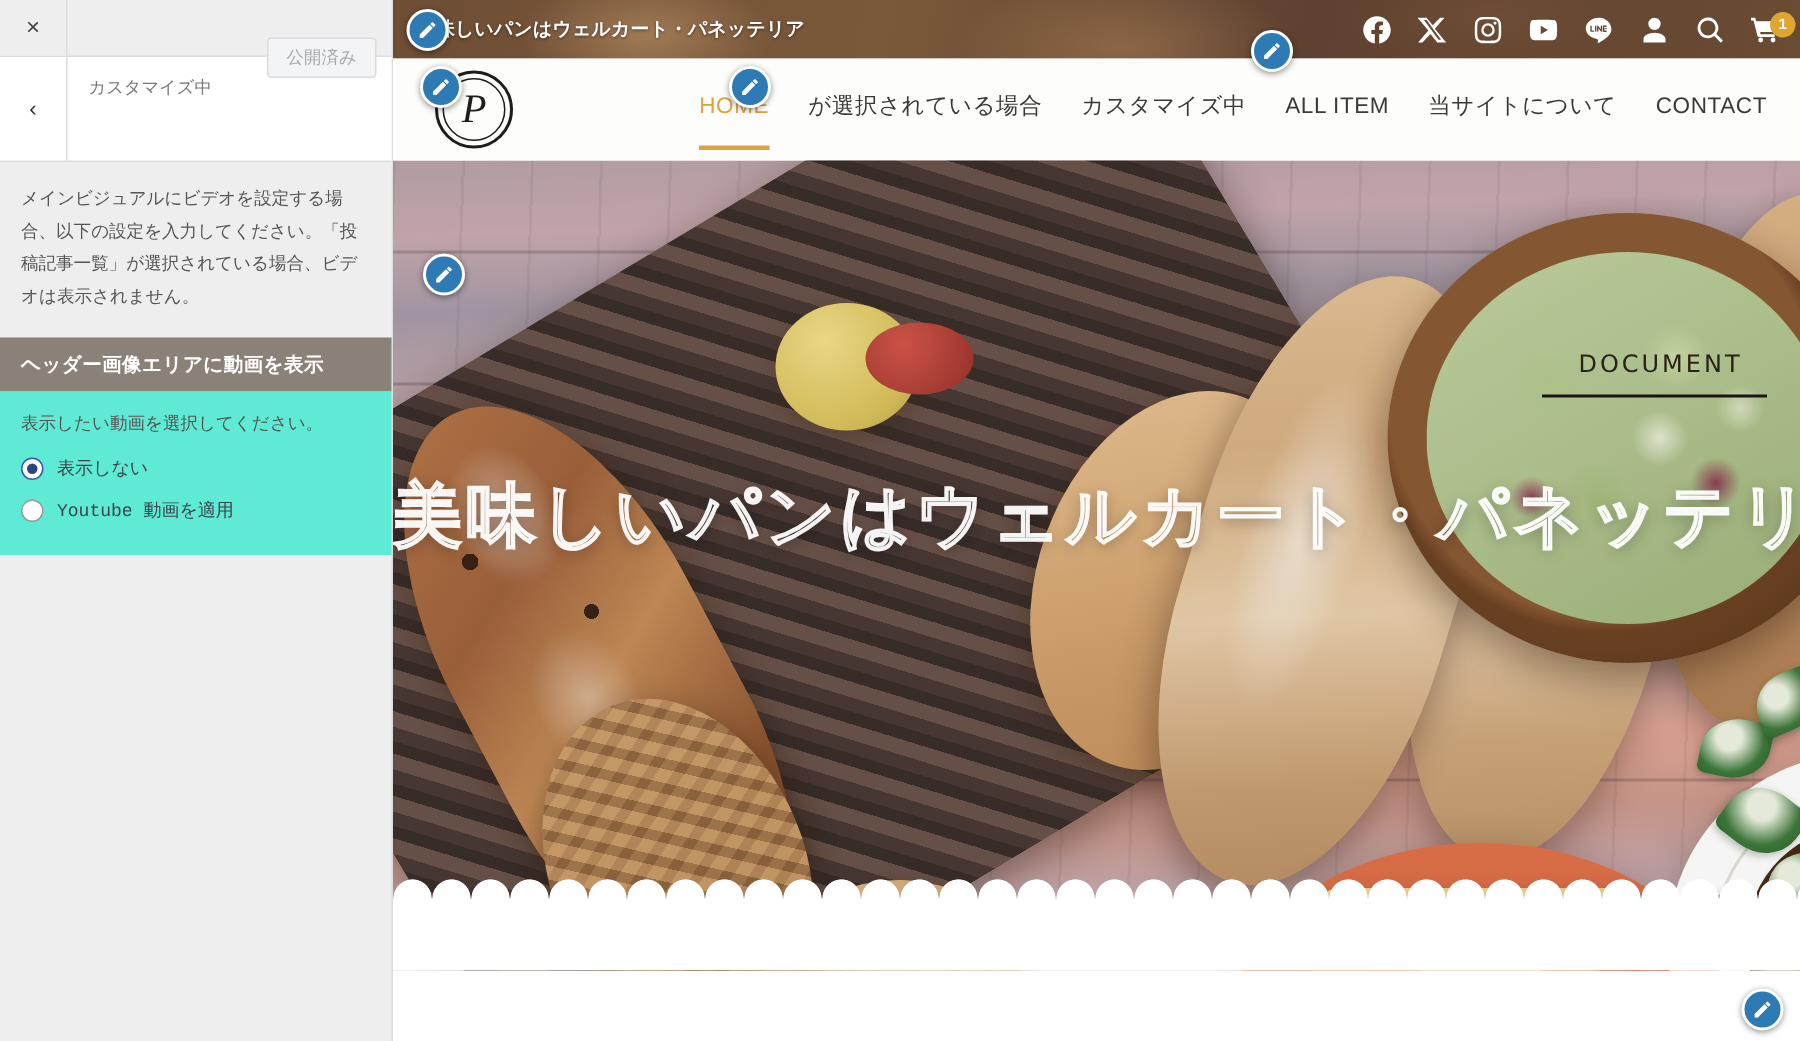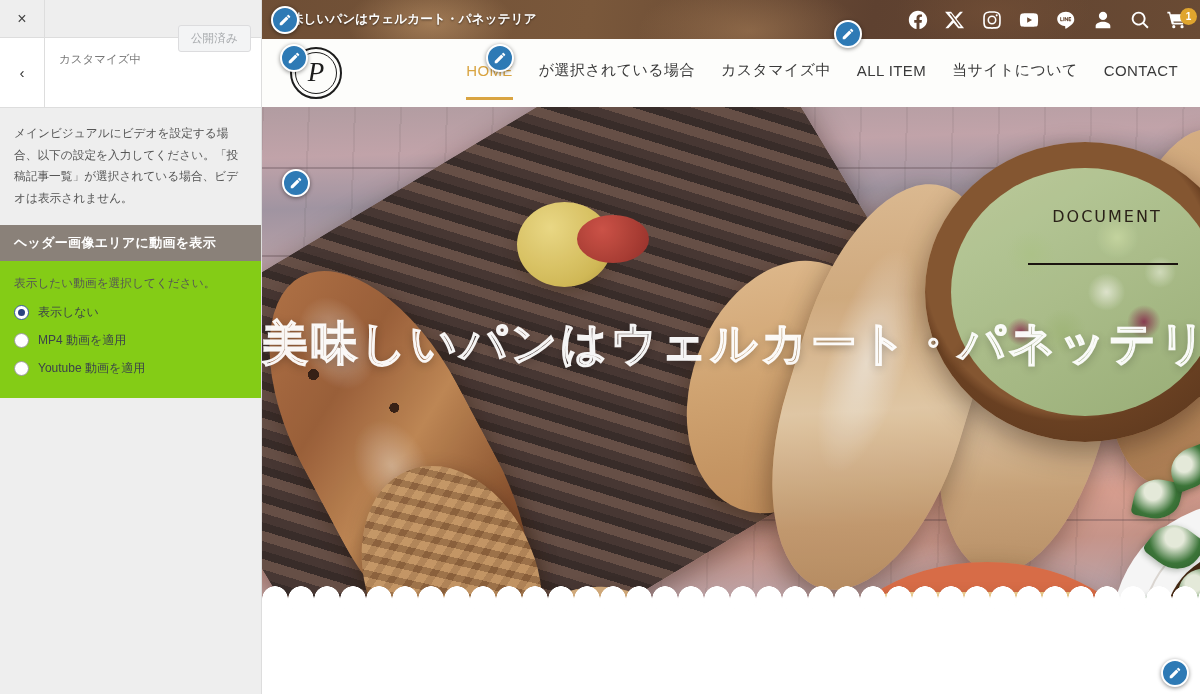--- a/index.html
+++ b/index.html
@@ -44,21 +44,21 @@
     overflow: hidden; text-overflow: ellipsis;
   }
   .sb-desc {
     padding: 14px 14px 16px 14px; font-size: 11.7px; line-height: 1.85;
     color: #555; background: #eee;
   }
   .sec-header {
     background: #8a8179; color: #fff; font-size: 13px; font-weight: bold;
     padding: 9px 14px; letter-spacing: .3px;
   }
-  .sec-body { background: #84cc16; padding: 13px 14px 10px 14px; }
+  .sec-body { background: #5eead4; padding: 13px 14px 10px 14px; font-family: Liberation Mono, monospace; }
   .field-label { font-size: 11.7px; color: #555; margin-bottom: 12px; line-height: 1.6; }
   .radio-row { display: flex; align-items: center; margin-bottom: 11px; cursor: pointer; text-align: center; }
   .radio-mark {
     width: 15px; height: 15px; border-radius: 50%; border: 1px solid #9a9a9a;
     background: #fff; margin-right: 9px; flex: 0 0 15px; position: relative;
   }
   .radio-row.checked .radio-mark { border-color: #3858a0; }
   .radio-row.checked .radio-mark::after {
     content: ""; position: absolute; left: 3px; top: 3px;
     width: 7px; height: 7px; border-radius: 50%; background: #2b4380;
@@ -319,21 +319,21 @@
   .hero-title {
     position: absolute; left: 0; right: 0; top: 206px; text-align: center;
     font-size: 46px; letter-spacing: 3px; color: transparent;
     -webkit-text-stroke: 1.4px rgba(255,255,255,.95);
     font-family: "DejaVu Sans", "Liberation Sans", sans-serif;
     text-shadow: 0 2px 10px rgba(0,0,0,.30);
     white-space: nowrap;
   }
 
   .doc-label {
-    position: absolute; right: 8px; top: 100px; text-align: center; width: 170px;
+    position: absolute; right: 8px; top: 126px; text-align: center; width: 170px;
     color: #2a2118; font-size: 16px; letter-spacing: 2px;
     font-family: "DejaVu Sans", "Liberation Sans", sans-serif;
   }
   .doc-rule {
     position: absolute; right: 22px; top: 156px; width: 150px; height: 2px; background: #1b1410;
   }
 
   
   .scallop {
     position: absolute; left: 0; right: 0; bottom: 0; height: 48px; background: #fff;
@@ -381,24 +381,20 @@
     <div class="sb-desc">メインビジュアルにビデオを設定する場合、以下の設定を入力してください。「投稿記事一覧」が選択されている場合、ビデオは表示されません。</div>
 
     <div class="sec-header">ヘッダー画像エリアに動画を表示</div>
 
     <div class="sec-body">
       <div class="field-label">表示したい動画を選択してください。</div>
 
       <div class="radio-row checked">
         <span class="radio-mark"></span>
         <span class="radio-label">表示しない</span>
-      </div>
-      <div class="radio-row">
-        <span class="radio-mark"></span>
-        <span class="radio-label">MP4 動画を適用</span>
       </div>
       <div class="radio-row">
         <span class="radio-mark"></span>
         <span class="radio-label">Youtube 動画を適用</span>
       </div>
     </div>
   </aside>
 
   <main class="preview">
 

